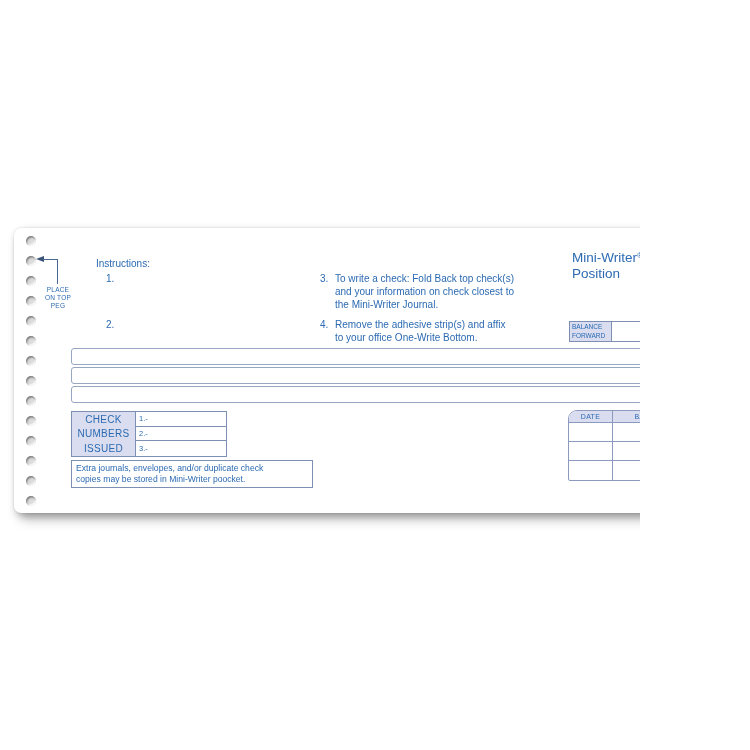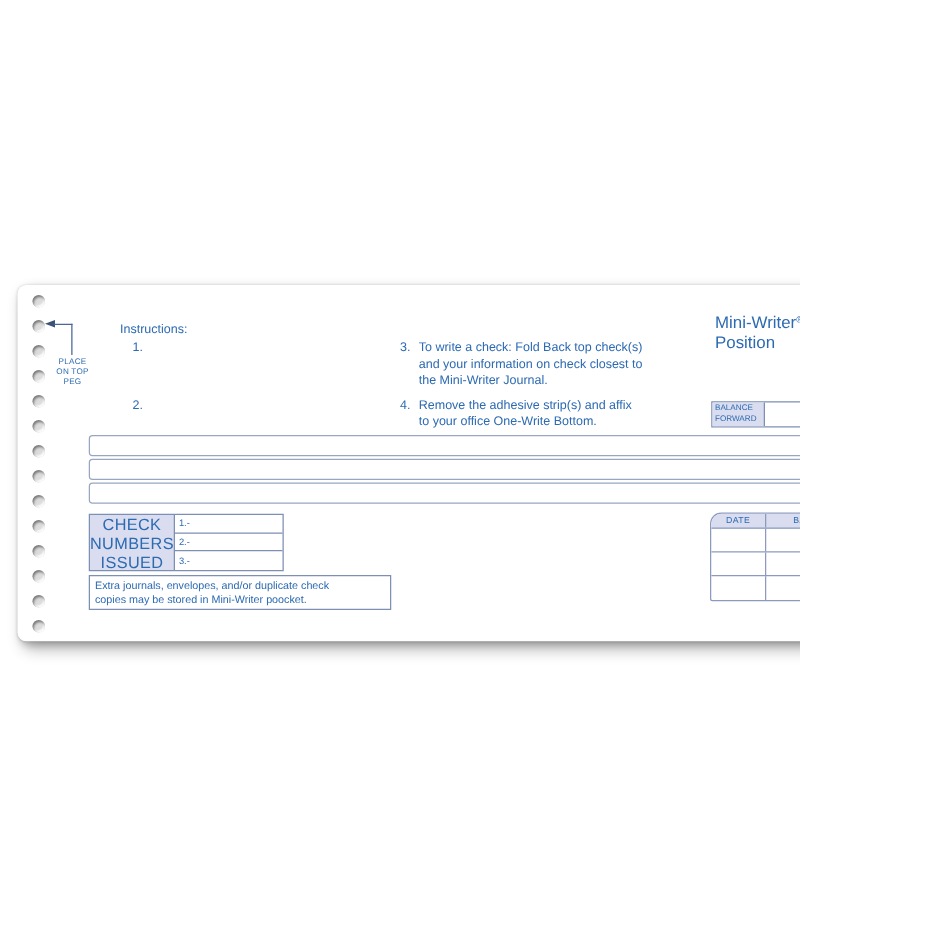--- a/index.html
+++ b/index.html
@@ -37,21 +37,21 @@
   .bf-wide{flex:1;border-right:1px solid #7d8fb3;}
   .bf-narrow{flex:0 0 19px;}
   
   .band-row{position:absolute;left:57px;width:651px;height:17px;background:#fff;
             border:1px solid #99a6c2;border-radius:3px;box-sizing:border-box;}
   
   .cn-table{position:absolute;left:57px;top:183px;width:156px;height:46px;
             border:1px solid #7d8fb3;display:flex;box-sizing:border-box;background:#fff;}
   .cn-labels{flex:0 0 63px;background:#d9ddef;border-right:1px solid #7d8fb3;
              display:grid;grid-template-rows:1fr 1fr 1fr;}
-  .cn-labels div{display:flex;align-items:center;justify-content:center;font-size:13px;letter-spacing:0.3px;}
+  .cn-labels div{display:flex;align-items:center;justify-content:center;font-size:10px;letter-spacing:0.3px;}
   .cn-rows{flex:1;display:grid;grid-template-rows:1fr 1fr 1fr;}
   .cn-rows div{display:flex;align-items:center;padding-left:3px;font-size:7.5px;}
   .cn-rows div:not(:last-child){border-bottom:1px solid #7d8fb3;}
   
   .pocket{position:absolute;left:57px;top:232px;width:242px;height:28px;border:1px solid #7d8fb3;
           box-sizing:border-box;font-size:8.6px;line-height:11px;padding:2px 4px;white-space:pre-line;background:#fff;}
   
   .db-table{position:absolute;left:554px;top:182px;width:124px;height:71px;
             border:1px solid #8c9bbd;border-radius:9px 9px 2px 2px;box-sizing:border-box;
             background:#fff;overflow:hidden;display:flex;flex-direction:column;}

